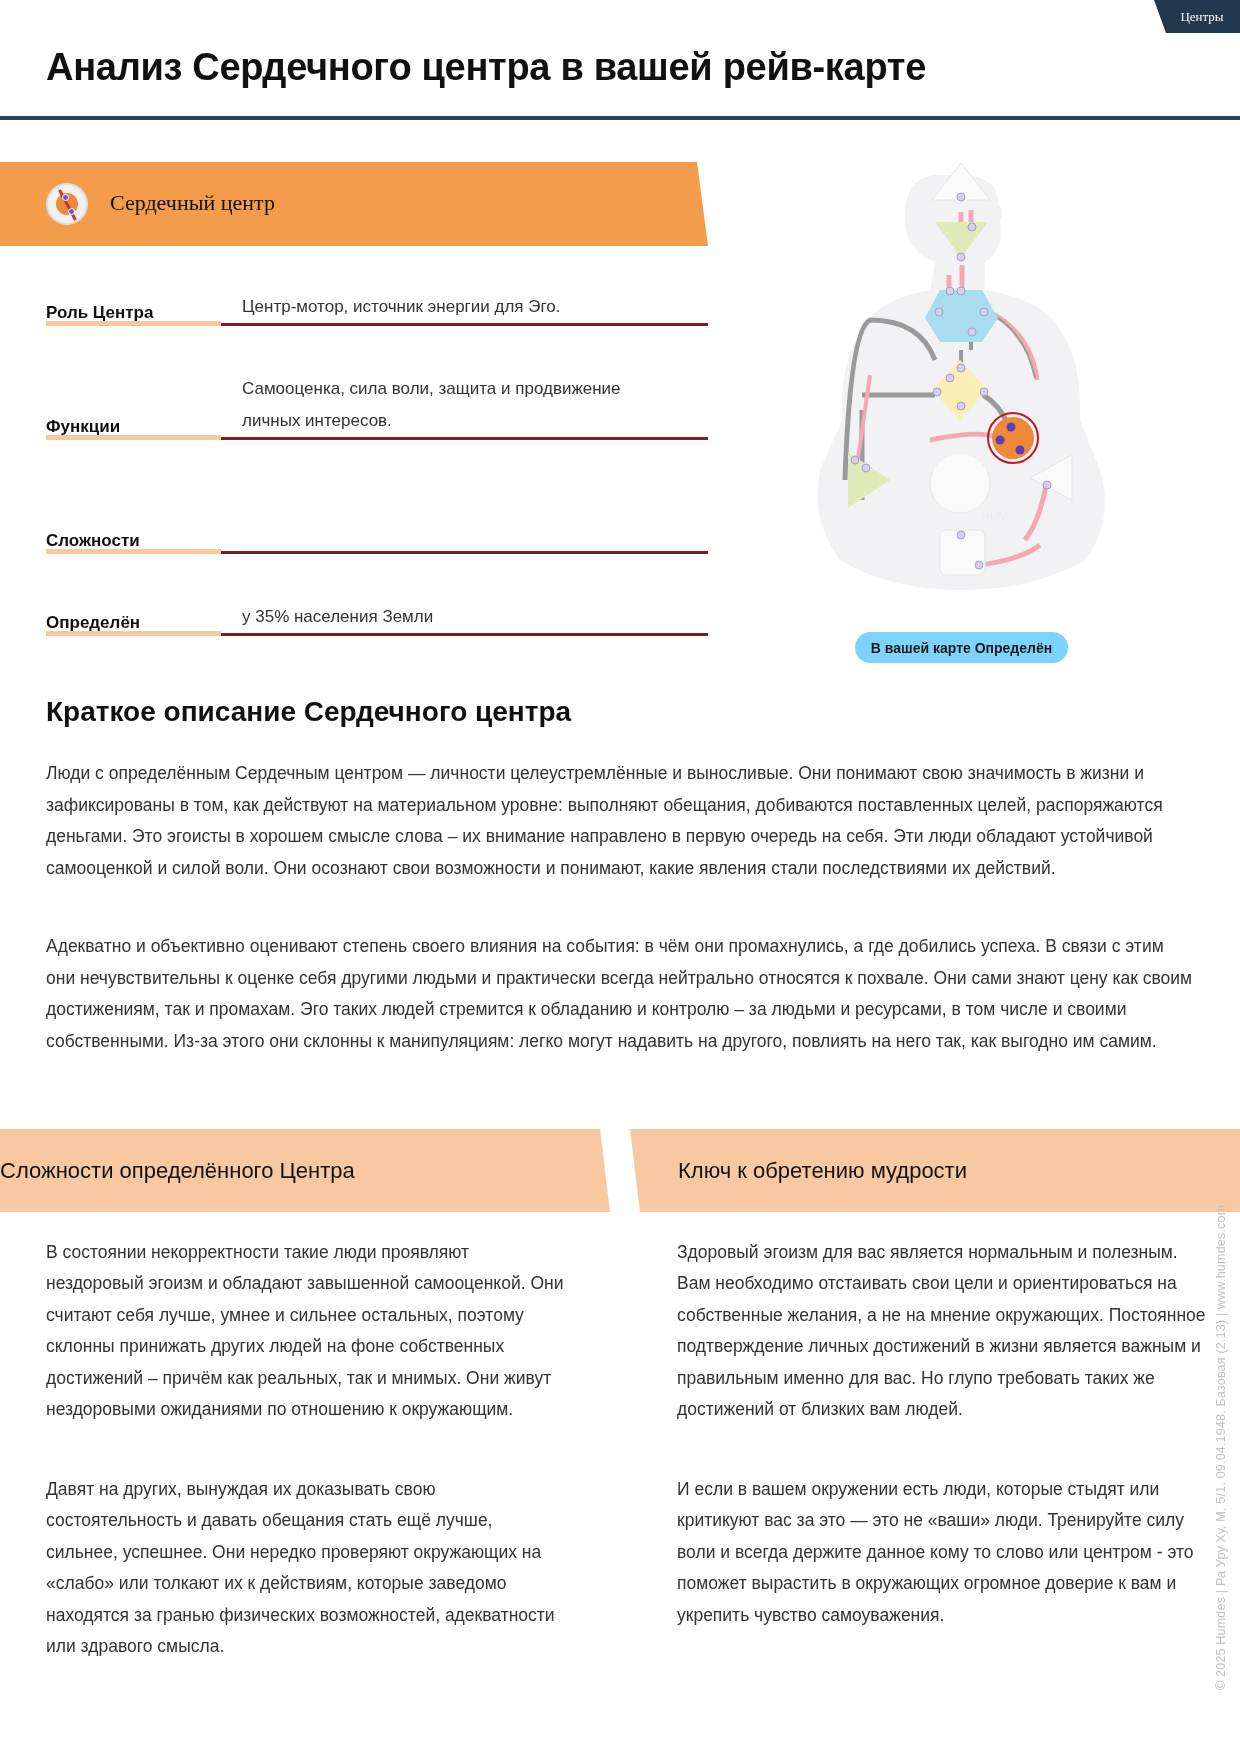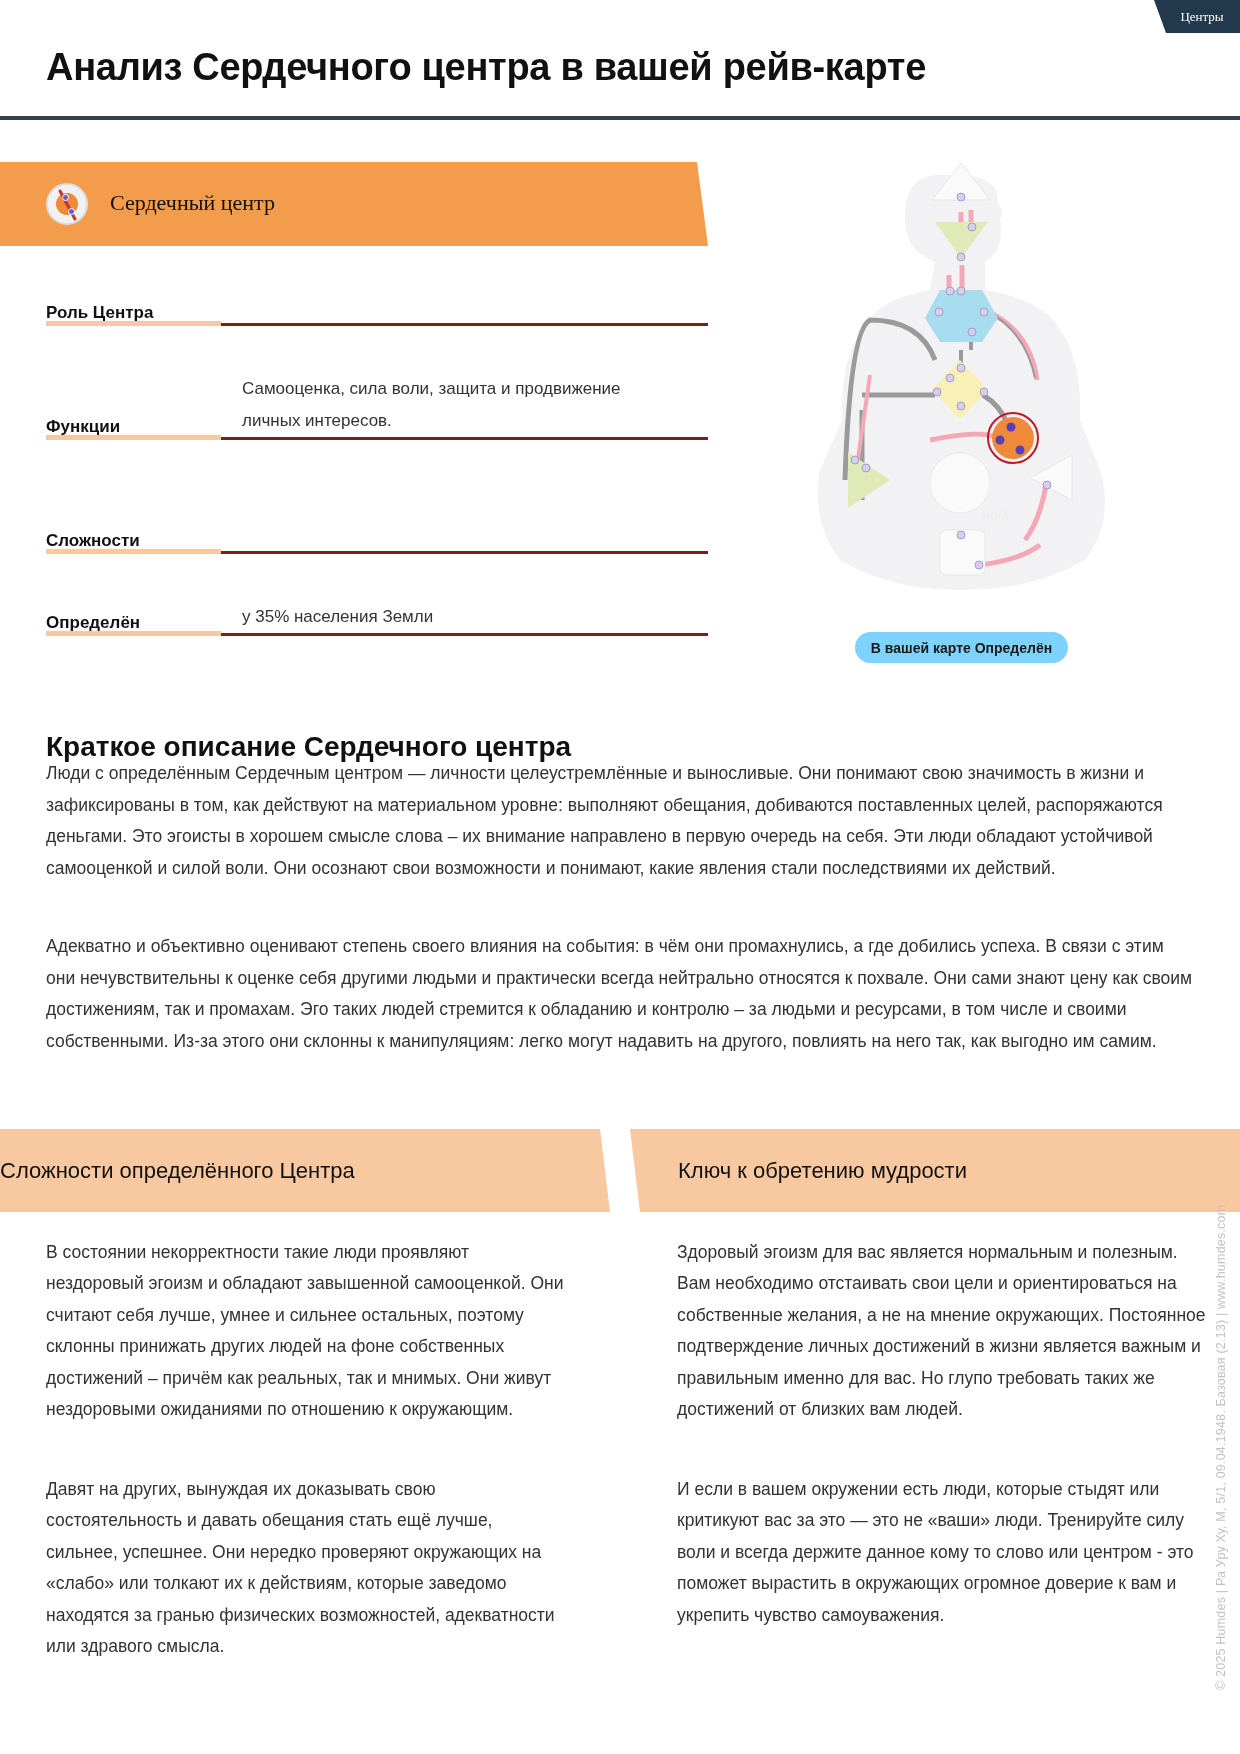--- a/index.html
+++ b/index.html
@@ -39,21 +39,21 @@
     .info-key { width: 196px; font-size: 17px; font-weight: 700; color: #111; }
     .info-val { flex: 1; font-size: 17px; line-height: 32px; color: #333; }
 
     .chart-area { position: absolute; left: 800px; top: 150px; width: 340px; height: 460px; }
     .chart-badge {
       position: absolute; left: 855px; top: 632px; width: 213px; height: 31px; border-radius: 16px;
       background: #7dd3fc; color: #1a1a1a; font-size: 14px; font-weight: 700;
       display: flex; align-items: center; justify-content: center;
     }
 
-    .section-h { position: absolute; left: 46px; top: 696px; font-size: 28px; color: #111; margin-top: 35px; }
+    .section-h { position: absolute; left: 46px; top: 696px; font-size: 28px; color: #111; }
     .body-text { position: absolute; left: 46px; width: 1150px; font-size: 17.5px; line-height: 31.5px; color: #333; }
     .p1 { top: 758px; }
     .p2 { top: 931px; }
 
     .sub-banner {
       position: absolute; top: 1129px; height: 83px; background: #f8c9a0;
       display: flex; align-items: center; font-size: 22px; color: #111;
     }
     .sub-left { left: 0; width: 610px; clip-path: polygon(0 0, 600px 0, 610px 100%, 0 100%); }
     .sub-right { left: 630px; width: 610px; padding-left: 48px; clip-path: polygon(0 0, 100% 0, 100% 100%, 10px 100%); }
@@ -84,20 +84,21 @@
     <div class="line"></div>
     <div class="dot" style="left:14px;top:9px;"></div>
     <div class="dot" style="left:20px;top:23px;"></div>
   </div>
   <div class="banner-label">Сердечный центр</div>
 </div>
 
 <div class="info-table">
   <div class="info-row" style="height:80px;">
     <div class="info-key">Роль Центра</div>
+    <div class="info-val">Центр-мотор, источник энергии для Эго.</div>
   </div>
   <div class="info-row" style="height:114px;">
     <div class="info-key">Функции</div>
     <div class="info-val" style="padding-right:50px;">Самооценка, сила воли, защита и продвижение личных интересов.</div>
   </div>
   <div class="info-row" style="height:114px;">
     <div class="info-key">Сложности</div>
   </div>
   <div class="info-row" style="height:82px;">
     <div class="info-key">Определён</div>

